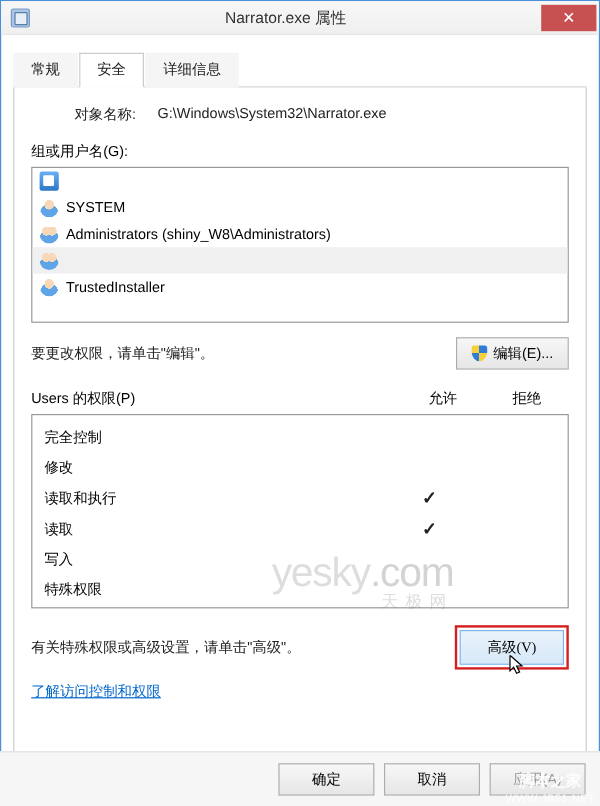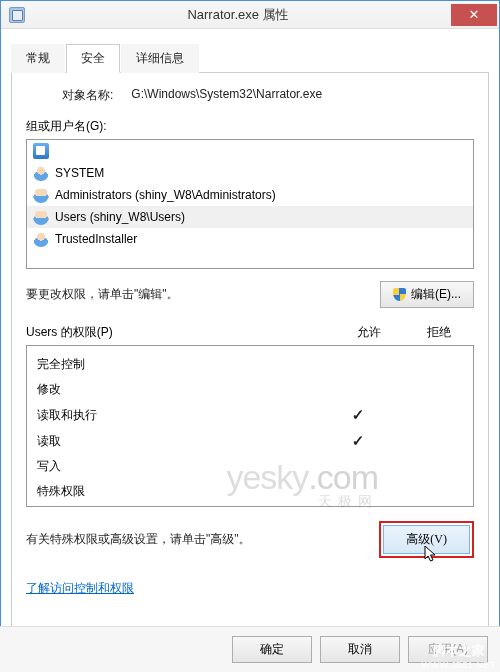--- a/index.html
+++ b/index.html
@@ -38,21 +38,21 @@
 .perm-row { display: flex; align-items: center; padding: 4px 10px; }
 .perm-name { flex: 1; }
 .perm-col { width: 70px; text-align: center; font-size: 15px; color: #222; }
 .check::before { content: "✓"; font-weight: bold; }
 .adv-row { display: flex; align-items: center; margin-top: 14px; }
 .adv-text { flex: 1; color: #222; }
 .adv-btn-wrap { display: inline-block; border: 2px solid #d42020; padding: 2px; }
 .adv-btn { background: linear-gradient(#eaf3fb,#d6e8f7); border: 1px solid #7eb4ea; padding: 5px 22px; font-size: 12px; cursor: pointer; font-family: Liberation Serif, serif; position: relative; }
 .cursor-arrow { position: absolute; left: 50%; top: 100%; margin-top: -7px; margin-left: -3px; width: 0; height: 0; }
 .cursor-arrow svg { width: 14px; height: 18px; }
-.link { color: #0066cc; text-decoration: underline; cursor: pointer; margin-top: 22px; display: inline-block; }
+.link { color: #0066cc; text-decoration: underline; cursor: pointer; margin-top: 10px; display: inline-block; }
 .bottom-bar { position: absolute; left: 0; right: 0; bottom: 0; height: 46px; display: flex; align-items: center; justify-content: flex-end; gap: 8px; padding: 0 12px; border-top: 1px solid #e0e0e0; background: #f6f6f6; }
 .watermark { position: absolute; right: 110px; top: 385px; text-align: right; pointer-events: none; opacity: 0.28; }
 .watermark .l1 { font-family: Arial; font-size: 34px; color: #888; font-weight: 300; letter-spacing: -1px; }
 .watermark .l1 b { color:#666; font-weight:400; }
 .watermark .l2 { font-size: 14px; color: #888; letter-spacing: 6px; margin-top: -4px; }
 .corner-wm { position: absolute; right: 4px; bottom: 2px; color: #fff; font-size: 11px; opacity: 0.9; pointer-events:none; display:flex; flex-direction:column; align-items:center; }
 .corner-wm .cw1{font-size:13px;font-weight:bold;}
 .corner-wm .cw2{font-size:9px;letter-spacing:0.5px;}
 </style>
 </head>
@@ -86,21 +86,20 @@
         <div class="list-item">
           <span class="ico ico-user"></span>
           <span>SYSTEM</span>
         </div>
         <div class="list-item">
           <span class="ico ico-users"></span>
           <span>Administrators (shiny_W8\Administrators)</span>
         </div>
         <div class="list-item selected">
           <span class="ico ico-users"></span>
-          <span>Users (shiny_W8\Users)</span>
         </div>
         <div class="list-item">
           <span class="ico ico-user"></span>
           <span>TrustedInstaller</span>
         </div>
       </div>
 
       <div class="edit-row">
         <span class="edit-text">要更改权限，请单击"编辑"。</span>
         <button class="btn">

